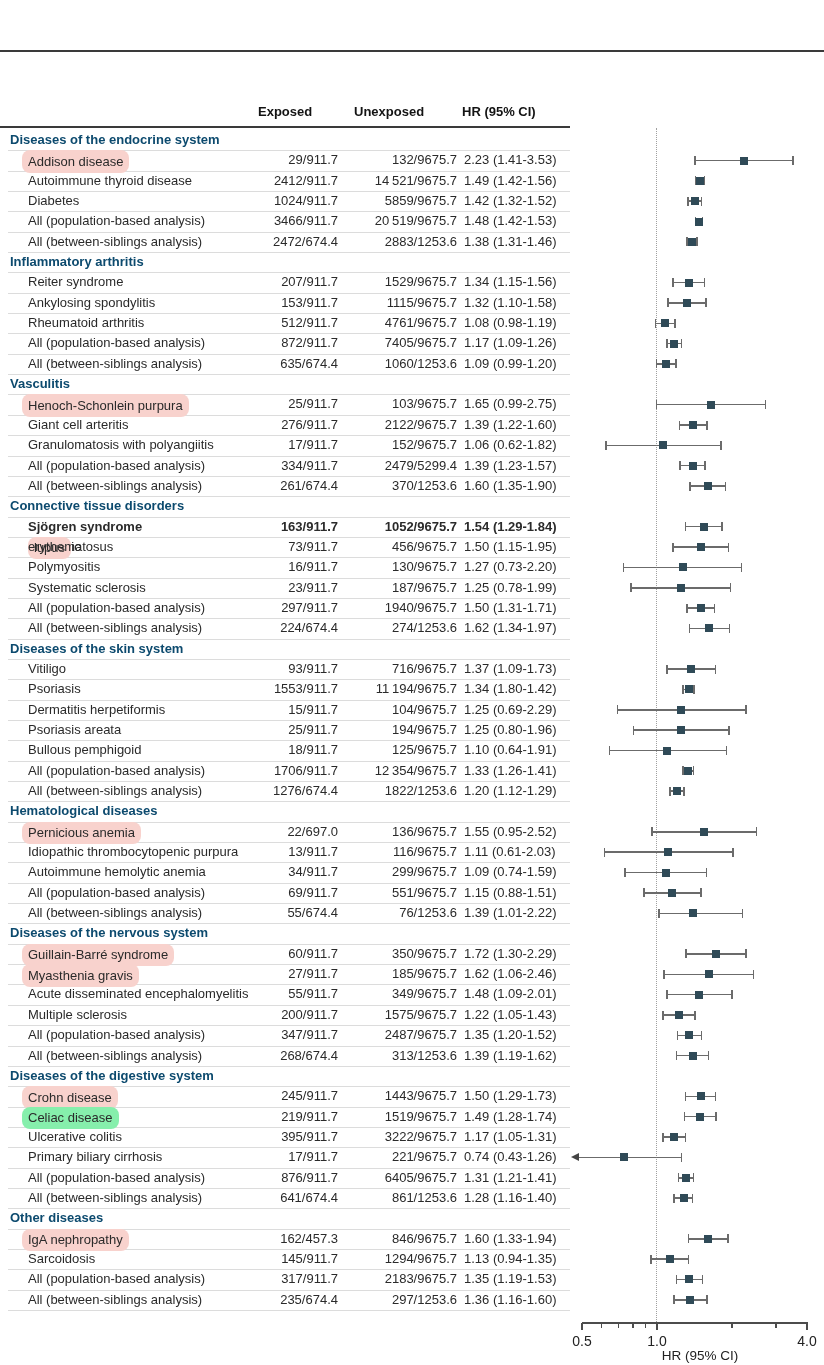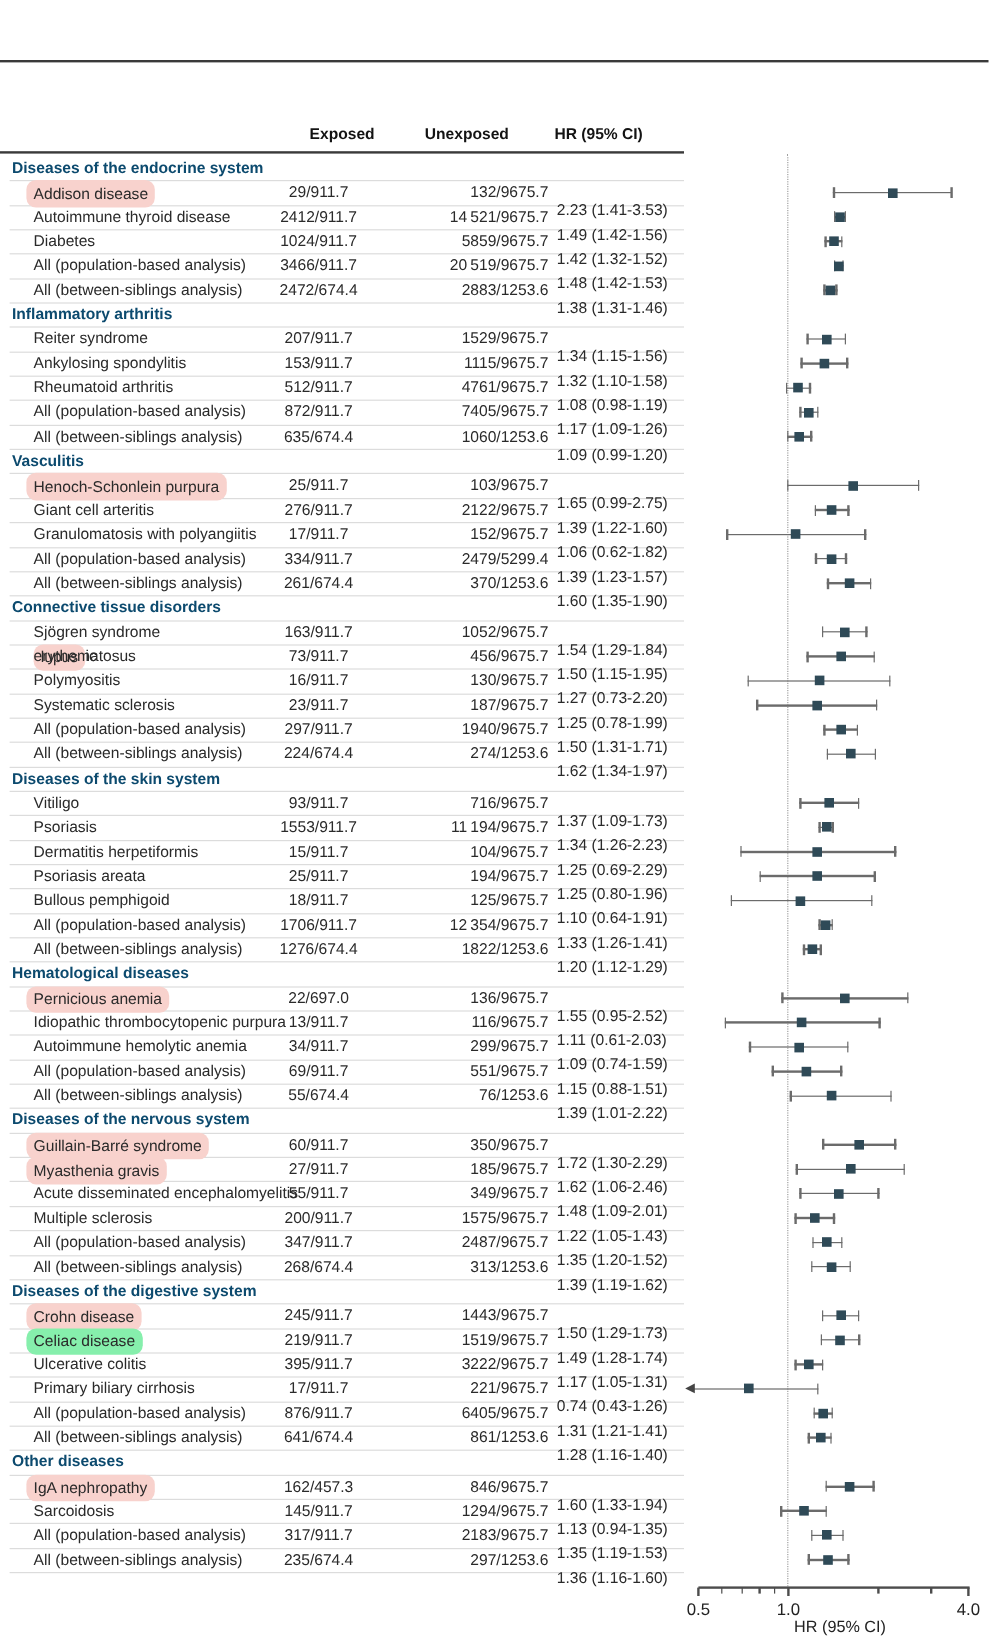--- a/index.html
+++ b/index.html
@@ -15,23 +15,23 @@
   .lbl-exposed{left:258px;}
   .lbl-unexposed{left:354px;}
   .lbl-hr{left:462px;}
   .rule-head{position:absolute;left:0;top:126px;width:570px;height:2px;background:#3a3a3a;}
   
   .row{position:absolute;left:8px;width:562px;font-size:13px;color:#2a2a2a;
        border-bottom:1px solid #dcdcdc;white-space:nowrap;}
   .row span{position:absolute;line-height:19.4px;}
   .sec-name{left:2px;font-weight:700;color:#0c4a6e;}
   .d-name{left:20px;}
-  .d-exposed{left:185px;width:145px;text-align:center;}
+  .d-exposed{left:185px;width:145px;text-align:right;}
   .d-unexposed{left:332px;width:117px;text-align:right;}
-  .d-hr{left:456px;margin-top:15px;}
+  .d-hr{left:456px;}
   .pill{border-radius:8px;padding:1.5px 6px;position:relative;}
   .pill.lead{margin-left:-6px;}
   
   #plot{position:absolute;left:0;top:0;width:824px;height:1365px;pointer-events:none;}
   .refline{position:absolute;left:656px;top:128px;height:1194px;width:0;
            border-left:1.5px dotted #a0a0a0;}
   .ci-bar{position:absolute;height:1.5px;background:#6b6b6b;}
   .ci-cap{position:absolute;width:1.5px;height:9px;background:#6b6b6b;}
   .hr-marker{position:absolute;width:8px;height:8px;background:#2f4a57;}
   .arrow-left{position:absolute;width:0;height:0;border-top:4.5px solid transparent;
@@ -184,21 +184,21 @@
         <span class="d-name">
           <span class="">All (between-siblings analysis)</span>
         </span>
         <span class="d-exposed">261/674.4</span>
         <span class="d-unexposed">370/1253.6</span>
         <span class="d-hr">1.60 (1.35-1.90)</span>
       </div>
       <div class="row" style="top: 496.21px; height: 20.345px;">
         <span class="sec-name">Connective tissue disorders</span>
       </div>
-      <div class="row" style="top: 516.555px; height: 20.345px;">
+      <div class="row" style="top: 516.555px; height: 20.345px; font-weight: bold;">
         <span class="d-name">
           <span class="">Sjögren syndrome</span>
         </span>
         <span class="d-exposed">163/911.7</span>
         <span class="d-unexposed">1052/9675.7</span>
         <span class="d-hr">1.54 (1.29-1.84)</span>
       </div>
       <div class="row" style="top: 536.9px; height: 20.345px;">
         <span class="d-name">
           <span class="">Systemic </span>
@@ -251,21 +251,21 @@
         <span class="d-exposed">93/911.7</span>
         <span class="d-unexposed">716/9675.7</span>
         <span class="d-hr">1.37 (1.09-1.73)</span>
       </div>
       <div class="row" style="top: 679.315px; height: 20.345px;">
         <span class="d-name">
           <span class="">Psoriasis</span>
         </span>
         <span class="d-exposed">1553/911.7</span>
         <span class="d-unexposed">11 194/9675.7</span>
-        <span class="d-hr">1.34 (1.26-2.23)</span>
+        <span class="d-hr">1.34 (1.80-1.42)</span>
       </div>
       <div class="row" style="top: 699.66px; height: 20.345px;">
         <span class="d-name">
           <span class="">Dermatitis herpetiformis</span>
         </span>
         <span class="d-exposed">15/911.7</span>
         <span class="d-unexposed">104/9675.7</span>
         <span class="d-hr">1.25 (0.69-2.29)</span>
       </div>
       <div class="row" style="top: 720.005px; height: 20.345px;">

